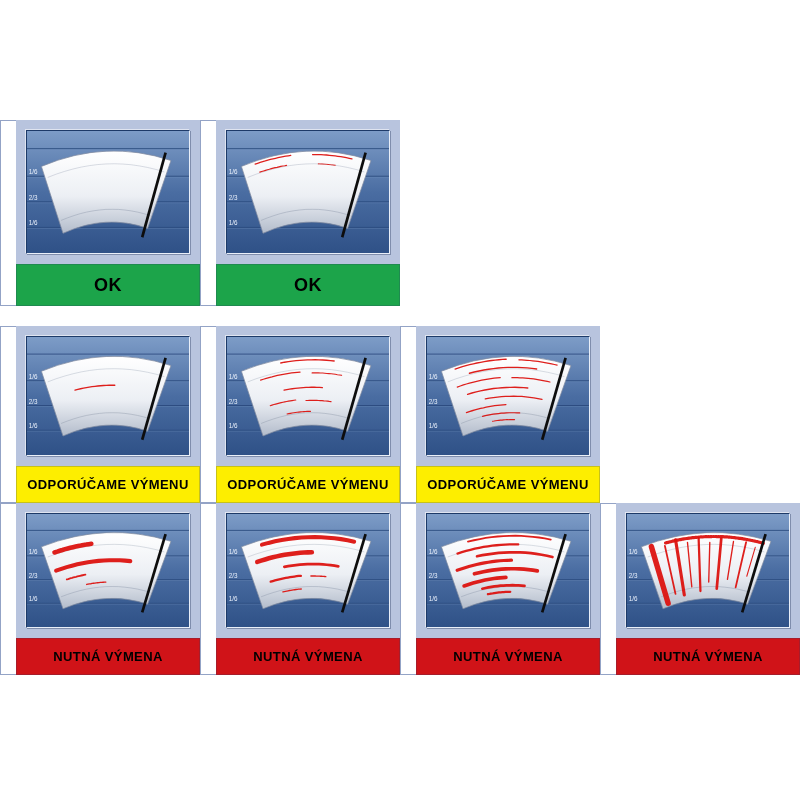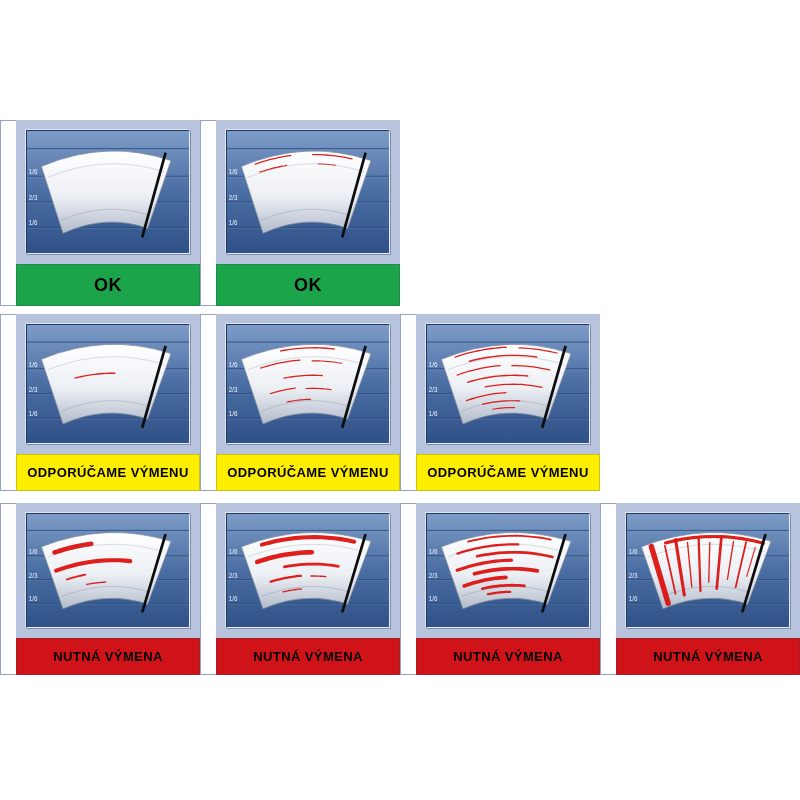--- a/index.html
+++ b/index.html
@@ -99,21 +99,21 @@
                 <path d="M36.4,41.8L38.5,41.2L40.6,40.6L42.8,40.0L44.9,39.4L47.0,38.9L49.2,38.3L51.3,37.8L53.4,37.3L55.6,36.9L57.7,36.4L59.8,36.0L62.0,35.6L64.1,35.3L66.2,34.9" fill="none" stroke="#dc1310" stroke-width="1.2" stroke-linecap="round" opacity="0.95"></path>
                 <path d="M101.4,33.4L102.8,33.4L104.1,33.5L105.5,33.5L106.8,33.6L108.2,33.7L109.5,33.8L110.8,33.9L112.2,34.0L113.5,34.1L114.9,34.2L116.2,34.4L117.6,34.5L118.9,34.7L120.3,34.8" fill="none" stroke="#dc1310" stroke-width="1" stroke-linecap="round" opacity="0.95"></path>
               </g>
               <line x1="154" y1="22" x2="128" y2="108" stroke="#0d0d0d" stroke-width="3"></line>
             </svg>
           </div>
         </div>
         <div class="bar" style="height: 42px; background: rgb(28, 164, 74); color: rgb(0, 0, 0); font-size: 18px;">OK</div>
       </div>
     </div>
-    <div class="row" style="margin-top: 8px;">
+    <div class="row" style="margin-top: 20px;">
       <div class="cell" style="width: 200px;">
         <div class="frame" style="height: 140px; background: rgb(184, 196, 222);">
           <div class="screen">
             <svg viewBox="0 0 180 124" preserveAspectRatio="none">
               <defs>
                 <linearGradient id="bgg10" x1="0" y1="0" x2="0" y2="1">
                   <stop offset="0" stop-color="#7d9cc7"></stop>
                   <stop offset="0.5" stop-color="#4a6da2"></stop>
                   <stop offset="1" stop-color="#2f5187"></stop>
                 </linearGradient>
@@ -236,21 +236,21 @@
                 <path d="M61.7,83.4L64.7,82.7L67.7,82.1L70.6,81.6L73.6,81.1L76.5,80.7L79.5,80.4L82.4,80.1L85.4,79.9L88.3,79.7L91.3,79.6L94.2,79.6L97.1,79.6L100.1,79.7L103.0,79.8" fill="none" stroke="#dc1310" stroke-width="1.3" stroke-linecap="round" opacity="0.95"></path>
                 <path d="M72.8,88.5L74.6,88.3L76.3,88.0L78.1,87.8L79.8,87.6L81.6,87.4L83.3,87.3L85.1,87.1L86.8,87.0L88.6,86.9L90.3,86.9L92.1,86.8L93.8,86.8L95.6,86.8L97.3,86.8" fill="none" stroke="#dc1310" stroke-width="1.2" stroke-linecap="round" opacity="0.95"></path>
               </g>
               <line x1="154" y1="22" x2="128" y2="108" stroke="#0d0d0d" stroke-width="3"></line>
             </svg>
           </div>
         </div>
         <div class="bar" style="height: 37px; background: rgb(253, 238, 0); color: rgb(0, 0, 0); font-size: 13px;">ODPORÚČAME VÝMENU</div>
       </div>
     </div>
-    <div class="row" style="margin-top: 12px;">
+    <div class="row" style="">
       <div class="cell" style="width: 200px;">
         <div class="frame" style="height: 135px; background: rgb(184, 196, 222);">
           <div class="screen">
             <svg viewBox="0 0 180 124" preserveAspectRatio="none">
               <defs>
                 <linearGradient id="bgg20" x1="0" y1="0" x2="0" y2="1">
                   <stop offset="0" stop-color="#7d9cc7"></stop>
                   <stop offset="0.5" stop-color="#4a6da2"></stop>
                   <stop offset="1" stop-color="#2f5187"></stop>
                 </linearGradient>

